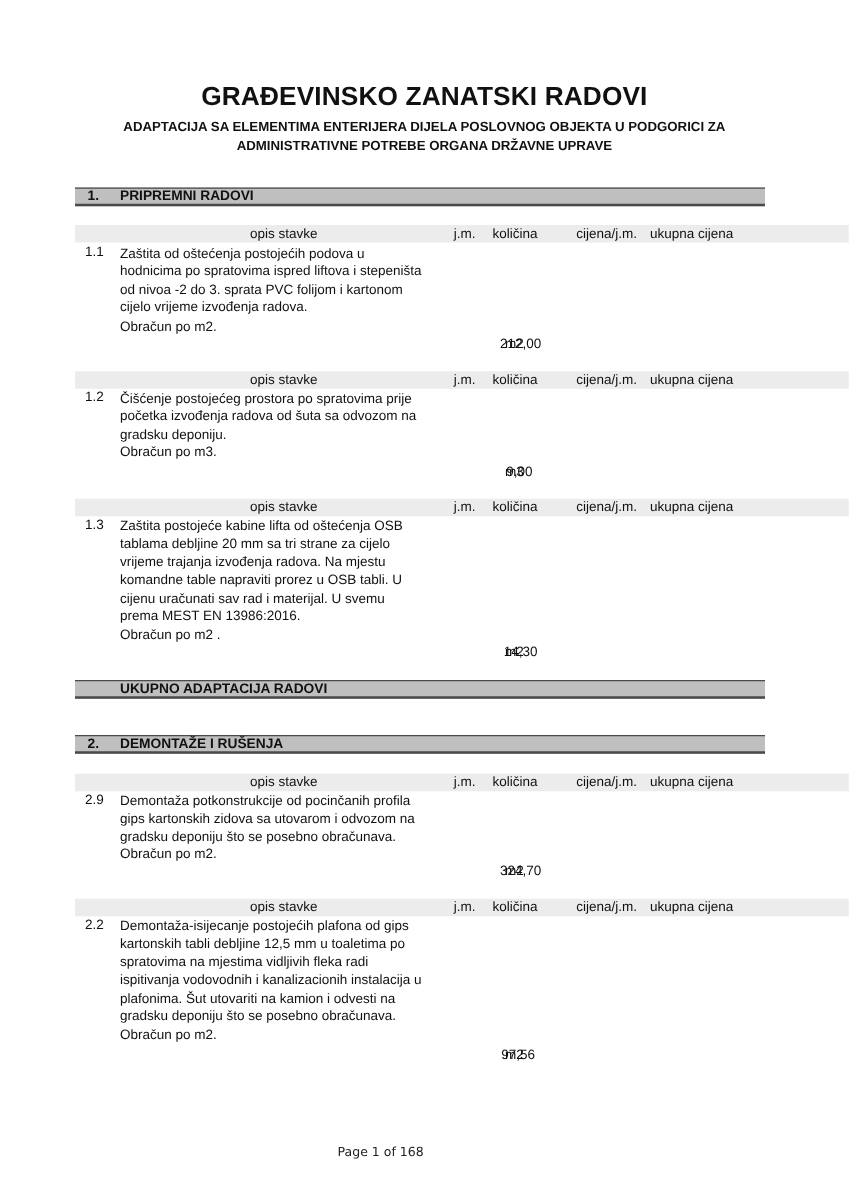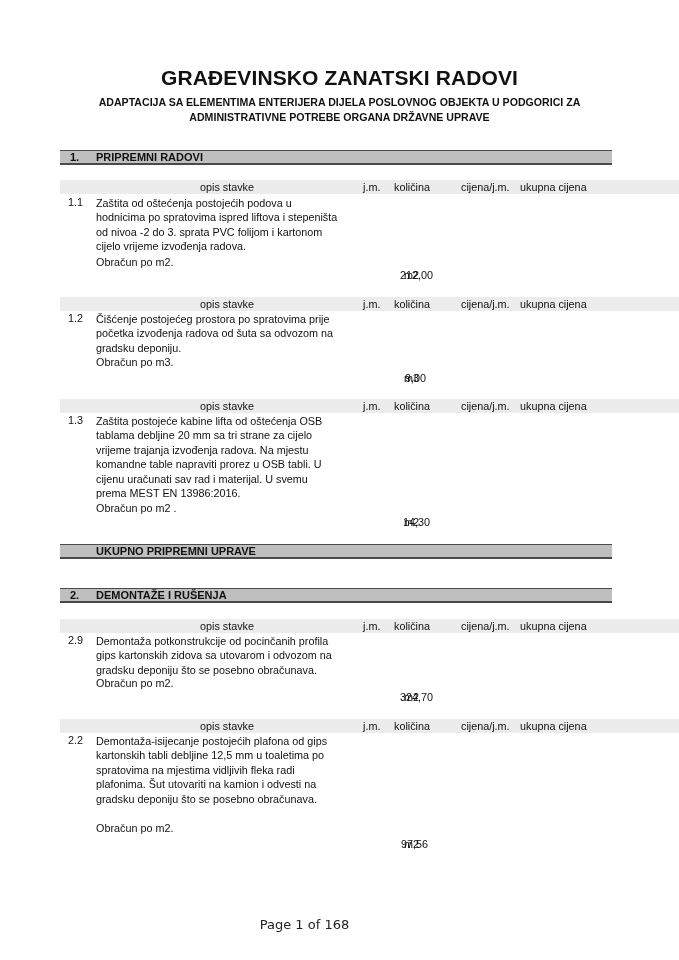--- a/index.html
+++ b/index.html
@@ -19,21 +19,21 @@
   .c-opis { left: 140px; }
   .c-jm { left: 303px; }
   .c-kol { left: 334px; }
   .c-cij { left: 401px; }
   .c-uk { left: 460px; }
   .item-num { left: 68px; font-size: 10.8px; }
   .item-desc { left: 96px; width: 275px; font-size: 10.8px; line-height: 14.4px; }
   .item-obr { left: 96px; font-size: 10.8px; }
   .item-unit { left: 364px; font-size: 10.8px; padding-left: 40px; }
   .item-qty { font-size: 10.8px; text-align: right; width: 50px; left: 383px; }
-  .footer { left: 0; width: 609px; top: 917px; text-align: center; font-size: 13px; font-family: "DejaVu Sans", sans-serif; color: #222; }
+  .footer { left: 0; width: 609px; top: 917px; text-align: center; font-size: 10px; font-family: "DejaVu Sans", sans-serif; color: #222; }
 </style>
 </head>
 <body>
 
 <div class="abs title">GRAĐEVINSKO ZANATSKI RADOVI</div>
 <div class="abs subtitle" style="top:96px;">ADAPTACIJA SA ELEMENTIMA ENTERIJERA DIJELA POSLOVNOG OBJEKTA U PODGORICI ZA</div>
 <div class="abs subtitle" style="top:111px;">ADMINISTRATIVNE POTREBE ORGANA DRŽAVNE UPRAVE</div>
 
 <div class="abs bar" style="top:150px;">
   <span class="num">1.</span>
@@ -89,21 +89,21 @@
   <div>vrijeme trajanja izvođenja radova. Na mjestu</div>
   <div>komandne table napraviti prorez u OSB tabli. U</div>
   <div>cijenu uračunati sav rad i materijal. U svemu</div>
   <div>prema MEST EN 13986:2016.</div>
 </div>
 <div class="abs item-obr" style="top:502px;">Obračun po m2 .</div>
 <div class="abs item-unit" style="top:516px;">m2</div>
 <div class="abs item-qty" style="top:516px; width:47px;">14,30</div>
 
 <div class="abs bar" style="top:544px;">
-  <span class="lbl">UKUPNO PRIPREMNI UPRAVE</span>
+  <span class="lbl">UKUPNO ADAPTACIJA RADOVI</span>
 </div>
 
 <div class="abs bar" style="top:588px;">
   <span class="num">2.</span>
   <span class="lbl">DEMONTAŽE I RUŠENJA</span>
 </div>
 
 <div class="abs colhdr" style="top:619px;">
   <span class="c-opis">opis stavke</span>
   <span class="c-jm">j.m.</span>
@@ -126,20 +126,21 @@
   <span class="c-jm">j.m.</span>
   <span class="c-kol">količina</span>
   <span class="c-cij">cijena/j.m.</span>
   <span class="c-uk">ukupna cijena</span>
 </div>
 <div class="abs item-num" style="top:734px;">2.2</div>
 <div class="abs item-desc" style="top:734px; width:290px;">
   <div>Demontaža-isijecanje postojećih plafona od gips</div>
   <div>kartonskih tabli debljine 12,5 mm u toaletima po</div>
   <div>spratovima na mjestima vidljivih fleka radi</div>
+  <div>ispitivanja vodovodnih i kanalizacionih instalacija u</div>
   <div>plafonima. Šut utovariti na kamion i odvesti na</div>
   <div>gradsku deponiju što se posebno obračunava.</div>
 </div>
 <div class="abs item-obr" style="top:822px;">Obračun po m2.</div>
 <div class="abs item-unit" style="top:838px;">m2</div>
 <div class="abs item-qty" style="top:838px; width:45px;">97,56</div>
 
 <div class="abs footer">Page 1 of 168</div>
 
 </body></html>

